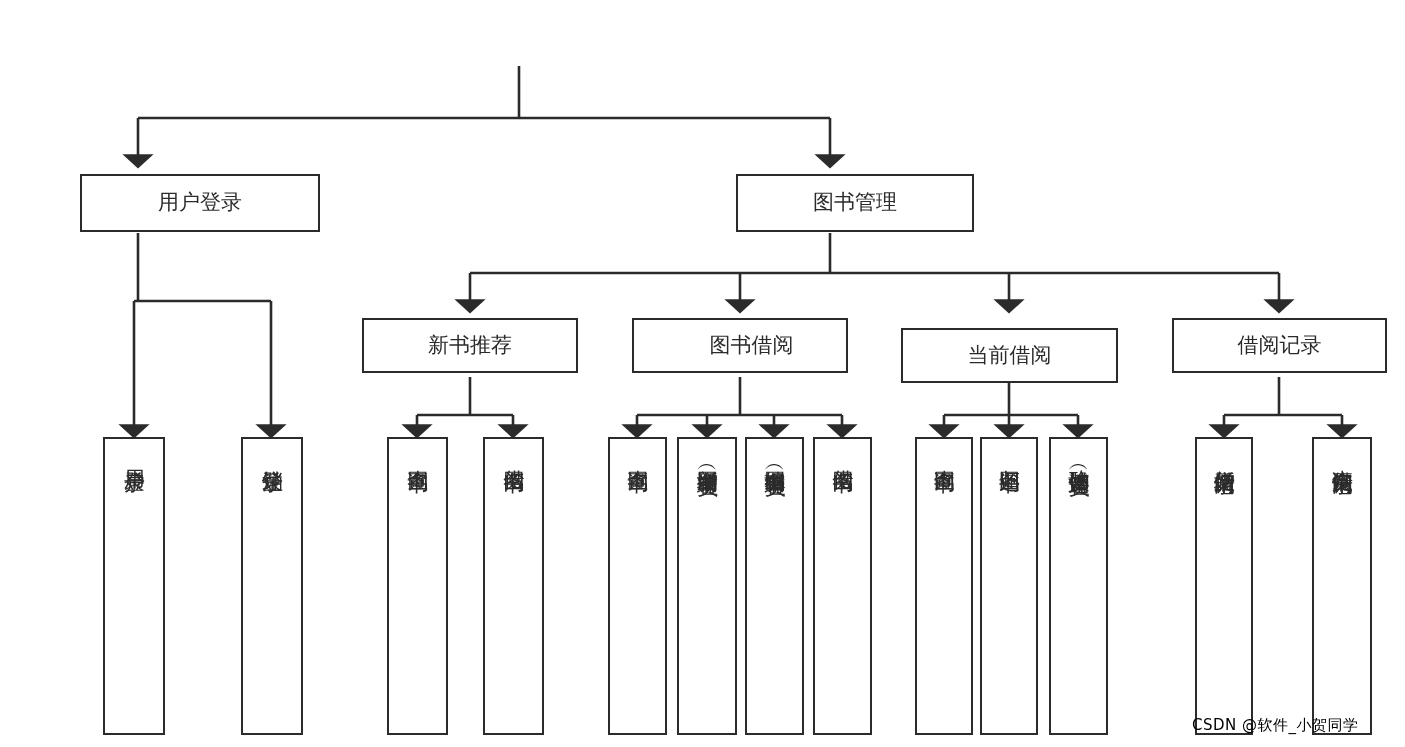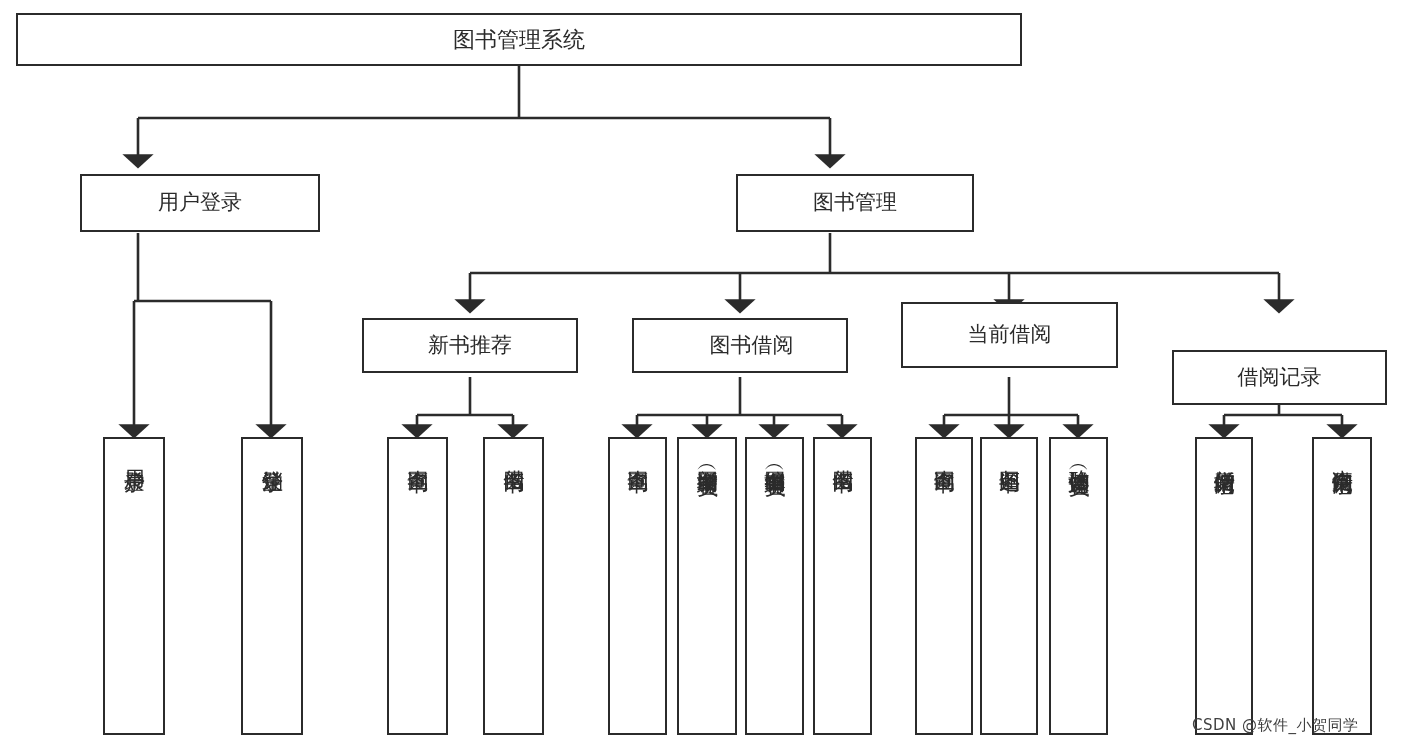--- a/index.html
+++ b/index.html
@@ -44,21 +44,21 @@
     font-size:21px;
     letter-spacing:1px;
     line-height:1;
     white-space:nowrap;
   }
 
   #watermark{
     position:absolute;
     left:1192px;top:716px;
     font-size:15px;
-    color:#404040;
+    color:#000000;
     letter-spacing:.5px;
     white-space:nowrap;
     z-index:3;
     pointer-events:none;
   }
 </style>
 </head>
 <body>
 
 <div id="stage">
@@ -106,45 +106,42 @@
       <path d="M1009,415 L1009,430" marker-end="url(#ar)"></path>
       <path d="M1078,415 L1078,430" marker-end="url(#ar)"></path>
 
       <path d="M1279,377 L1279,415"></path>
       <path d="M1224,415 L1342,415"></path>
       <path d="M1224,415 L1224,430" marker-end="url(#ar)"></path>
       <path d="M1342,415 L1342,430" marker-end="url(#ar)"></path>
     </g>
   </svg>
 
-  <div class="node root h-node" style="left:16px;top:13px;width:1006px;height:53px;">
-    <span class="lbl">图书管理系统</span>
-  </div>
 
   <div class="node h-node" style="left:80px;top:174px;width:240px;height:58px;">
     <span class="lbl">用户登录</span>
   </div>
 
   <div class="node h-node" style="left:711px;top:174px;width:238px;height:58px;margin-left:25px;">
     <span class="lbl">图书管理</span>
   </div>
 
   <div class="node h-node" style="left:362px;top:318px;width:216px;height:55px;align-items:center;">
     <span class="lbl">新书推荐</span>
   </div>
 
   <div class="node h-node" style="left:632px;top:318px;width:216px;height:55px;padding-left:23px;">
     <span class="lbl">图书借阅</span>
   </div>
 
-  <div class="node h-node" style="left:901px;top:302px;width:217px;height:66px;">
+  <div class="node h-node" style="left:901px;top:328px;width:217px;height:55px;">
     <span class="lbl">当前借阅</span>
   </div>
 
-  <div class="node h-node" style="left:1172px;top:318px;width:215px;height:55px;margin-top:32px;">
+  <div class="node h-node" style="left:1172px;top:318px;width:215px;height:55px;">
     <span class="lbl">借阅记录</span>
   </div>
 
   <div class="node leaf" style="left:103px;top:437px;width:62px;height:298px;">
     <span class="lbl">用户登录</span>
   </div>
 
   <div class="node leaf" style="left:241px;top:437px;width:62px;height:298px;">
     <span class="lbl">注销登录</span>
   </div>

